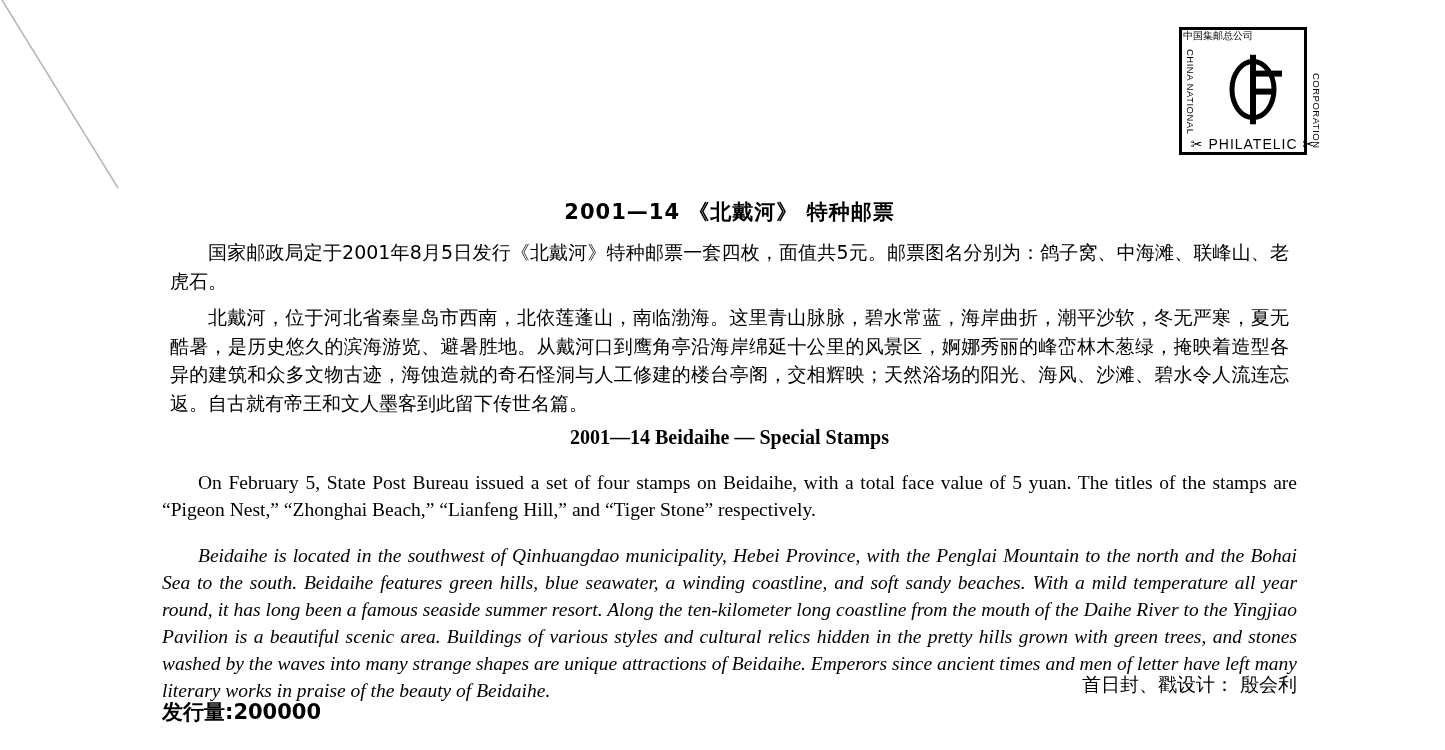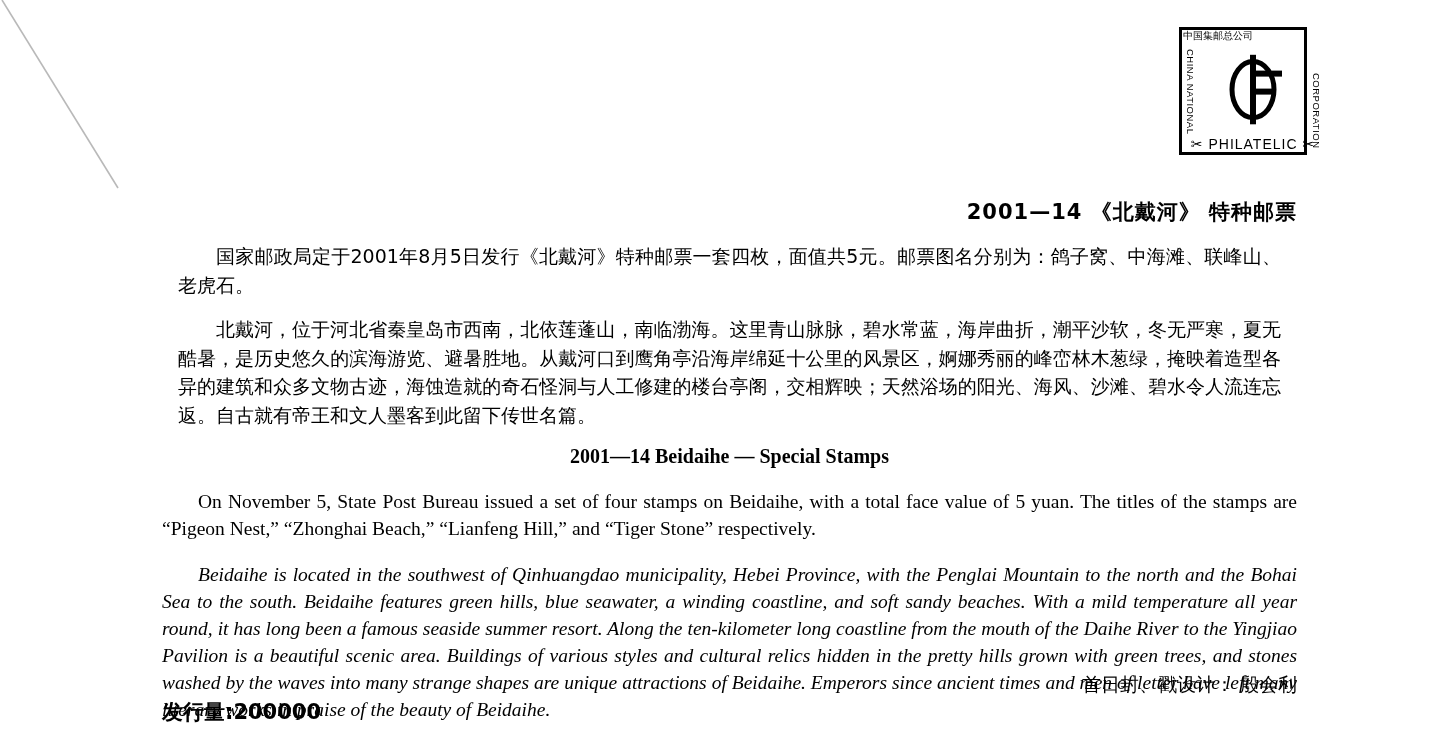--- a/index.html
+++ b/index.html
@@ -102,35 +102,35 @@
   }
 
   
   .content {
     position: absolute;
     left: 162px;
     top: 198px;
     width: 1135px;
   }
   .cn-title {
-    text-align: right;
+    text-align: center;
     font-family: "DejaVu Sans", sans-serif;
     font-weight: bold;
     font-size: 21px;
     letter-spacing: 1px;
     margin-bottom: 12px;
   }
   .cn-para {
     font-family: "DejaVu Sans", sans-serif;
     font-size: 19px;
     line-height: 28.5px;
     text-align: justify;
     text-align-last: left;
     text-indent: 38px;
-    margin: 16px;
+    margin: 8px;
   }
   .cn-para.p2 { margin-top: 1px; }
 
   .en-title {
     text-align: center;
     font-family: "Liberation Serif", serif;
     font-weight: bold;
     font-size: 20px;
     margin-top: 9px;
     margin-bottom: 20px;
@@ -198,21 +198,21 @@
       <rect x="42" y="34" width="20" height="6" fill="#000"></rect>
     </svg>
   </div>
 </div>
 
 <div class="content">
   <div class="cn-title">2001—14  《北戴河》   特种邮票</div>
   <p class="cn-para p1">国家邮政局定于2001年8月5日发行《北戴河》特种邮票一套四枚，面值共5元。邮票图名分别为：鸽子窝、中海滩、联峰山、老虎石。</p>
   <p class="cn-para p2">北戴河，位于河北省秦皇岛市西南，北依莲蓬山，南临渤海。这里青山脉脉，碧水常蓝，海岸曲折，潮平沙软，冬无严寒，夏无酷暑，是历史悠久的滨海游览、避暑胜地。从戴河口到鹰角亭沿海岸绵延十公里的风景区，婀娜秀丽的峰峦林木葱绿，掩映着造型各异的建筑和众多文物古迹，海蚀造就的奇石怪洞与人工修建的楼台亭阁，交相辉映；天然浴场的阳光、海风、沙滩、碧水令人流连忘返。自古就有帝王和文人墨客到此留下传世名篇。</p>
   <div class="en-title">2001—14   Beidaihe — Special Stamps</div>
-  <p class="en-para p1">On November 5, State Post Bureau issued a set of four stamps on Beidaihe, with a total face value of 5 yuan. The titles of the stamps are “Pigeon Nest,” “Zhonghai Beach,” “Lianfeng Hill,” and “Tiger Stone” respectively.</p>
+  <p class="en-para p1">On February 5, State Post Bureau issued a set of four stamps on Beidaihe, with a total face value of 5 yuan. The titles of the stamps are “Pigeon Nest,” “Zhonghai Beach,” “Lianfeng Hill,” and “Tiger Stone” respectively.</p>
   <p class="en-para p2">Beidaihe is located in the southwest of Qinhuangdao municipality, Hebei Province, with the Penglai Mountain to the north and the Bohai Sea to the south. Beidaihe features green hills, blue seawater, a winding coastline, and soft sandy beaches. With a mild temperature all year round, it has long been a famous seaside summer resort. Along the ten-kilometer long coastline from the mouth of the Daihe River to the Yingjiao Pavilion is a beautiful scenic area. Buildings of various styles and cultural relics hidden in the pretty hills grown with green trees, and stones washed by the waves into many strange shapes are unique attractions of Beidaihe. Emperors since ancient times and men of letter have left many literary works in praise of the beauty of Beidaihe.</p>
 </div>
 
 <div class="footer">
   <div class="footer-row">
     <div class="footer-cn">首日封、戳设计：  殷会利</div>
   </div>
   <div class="footer-qty">发行量:200000</div>
 </div>
 

